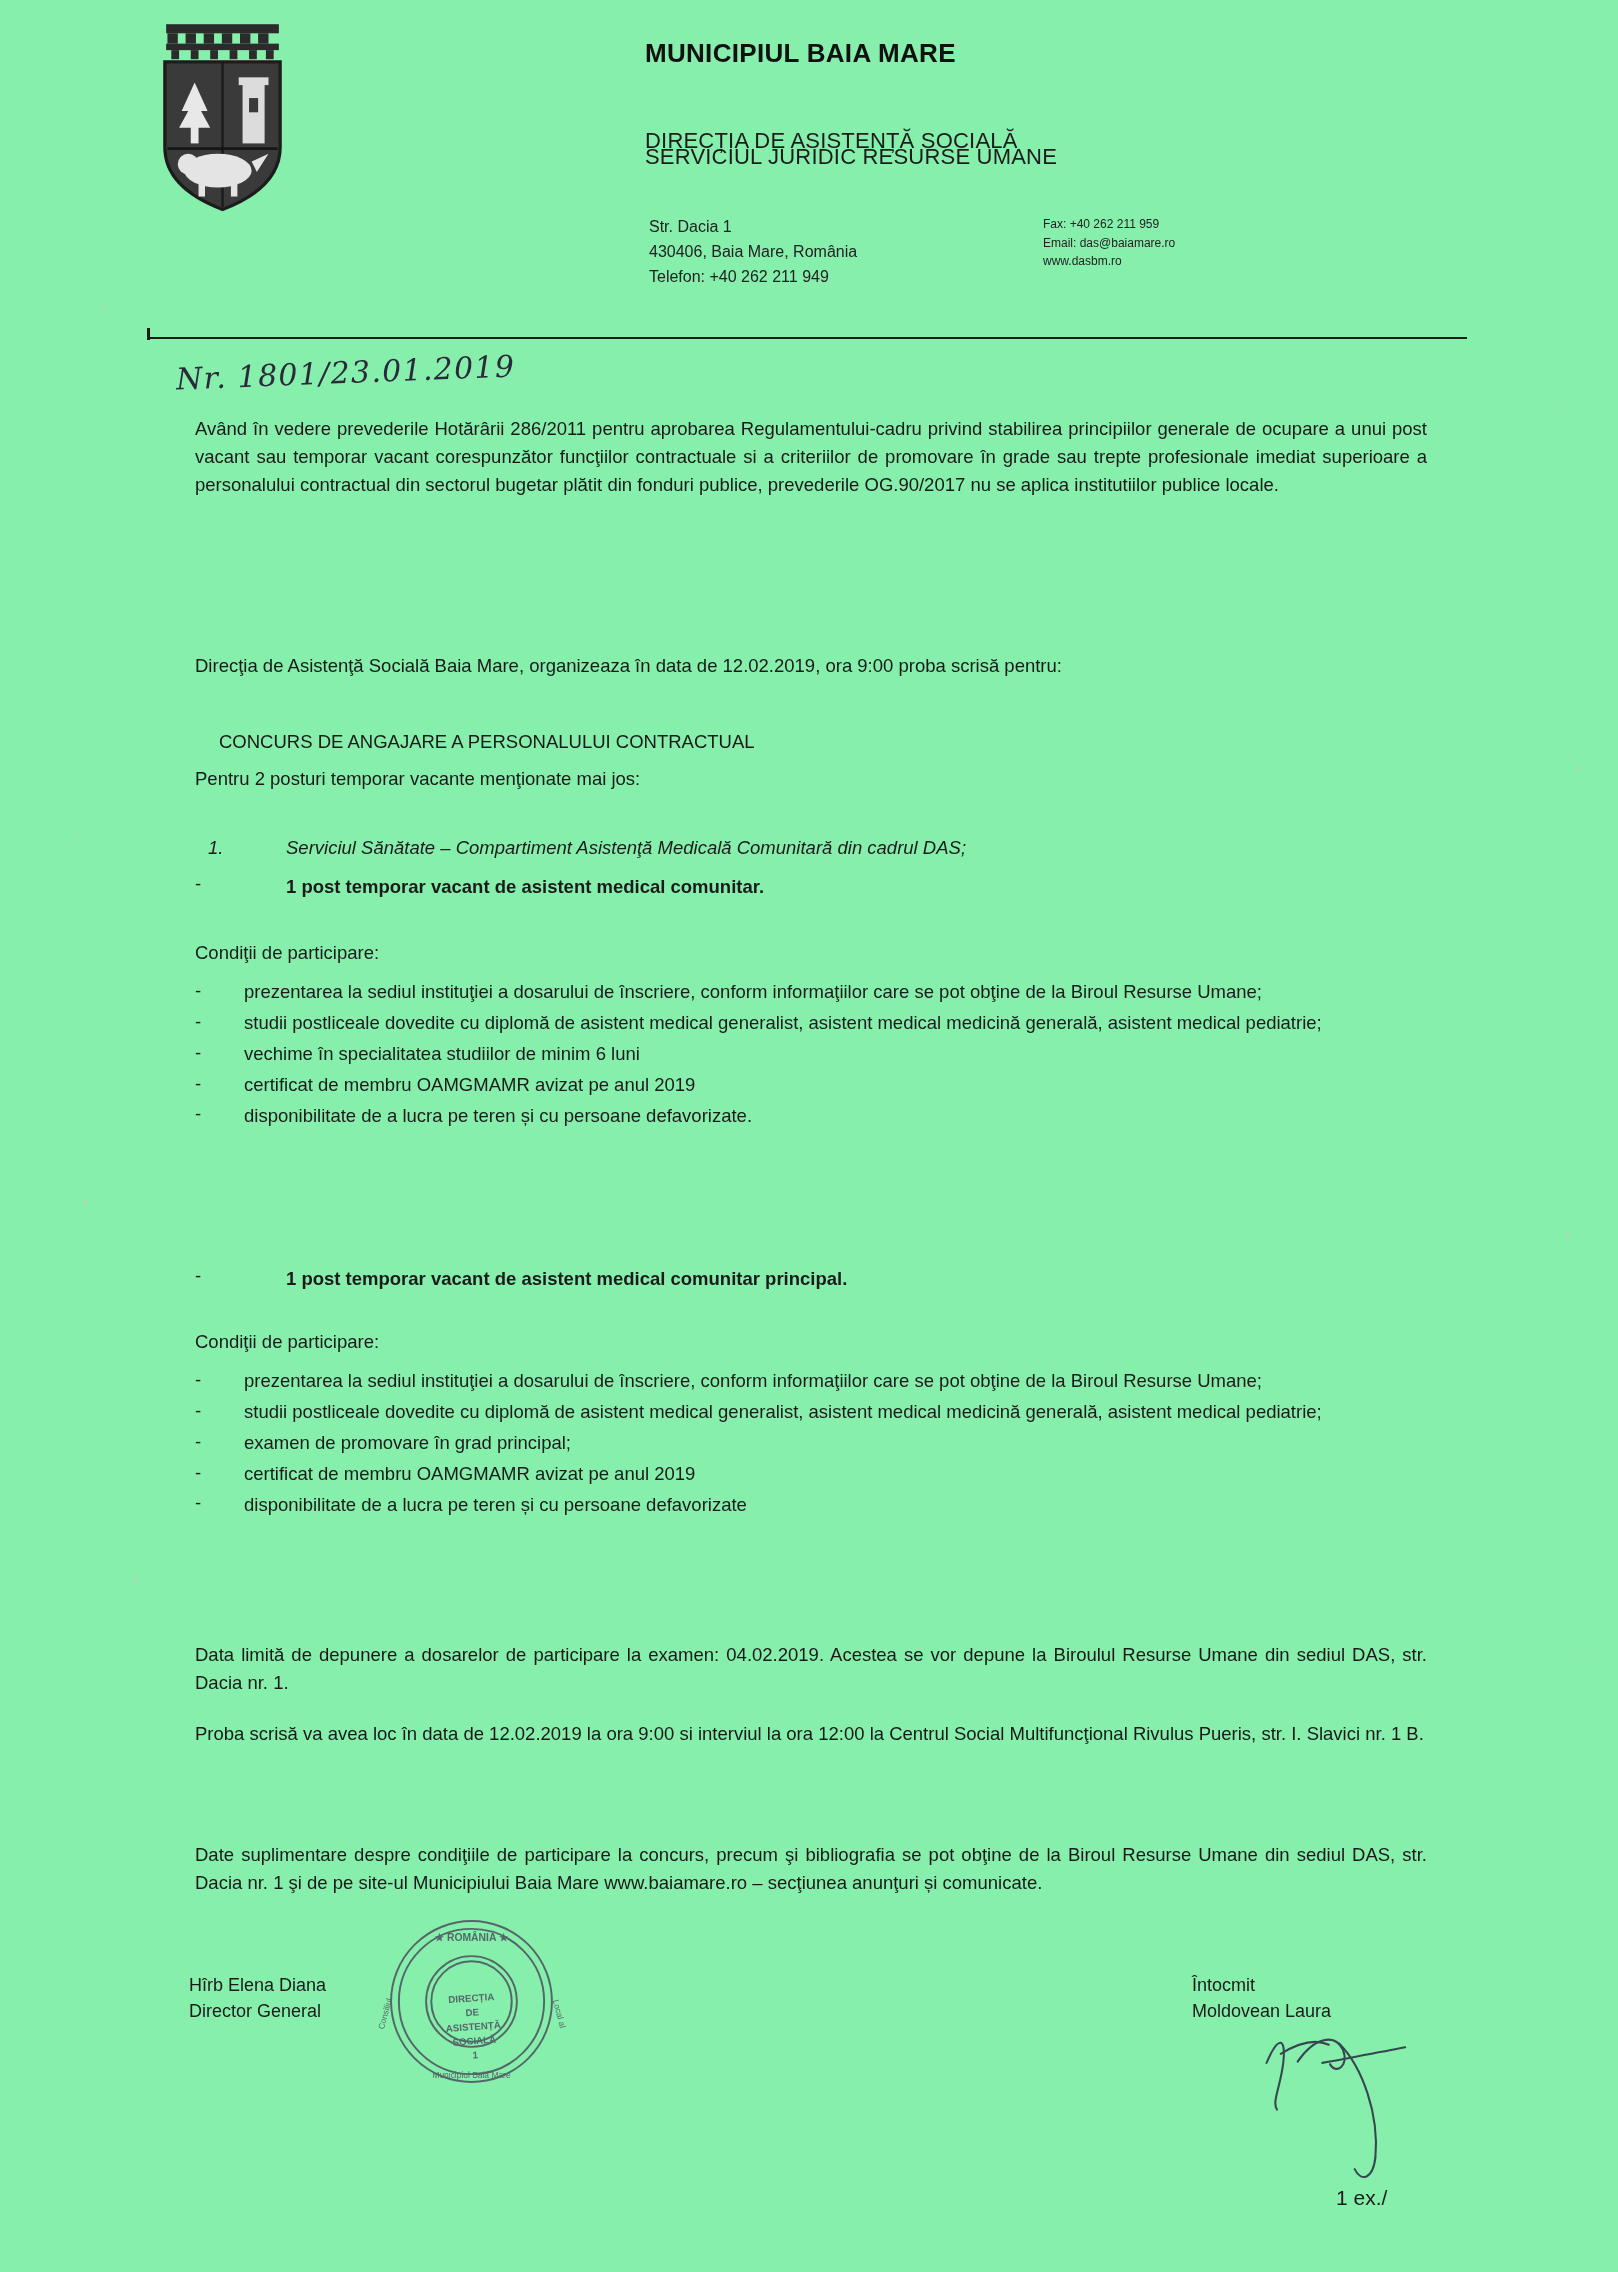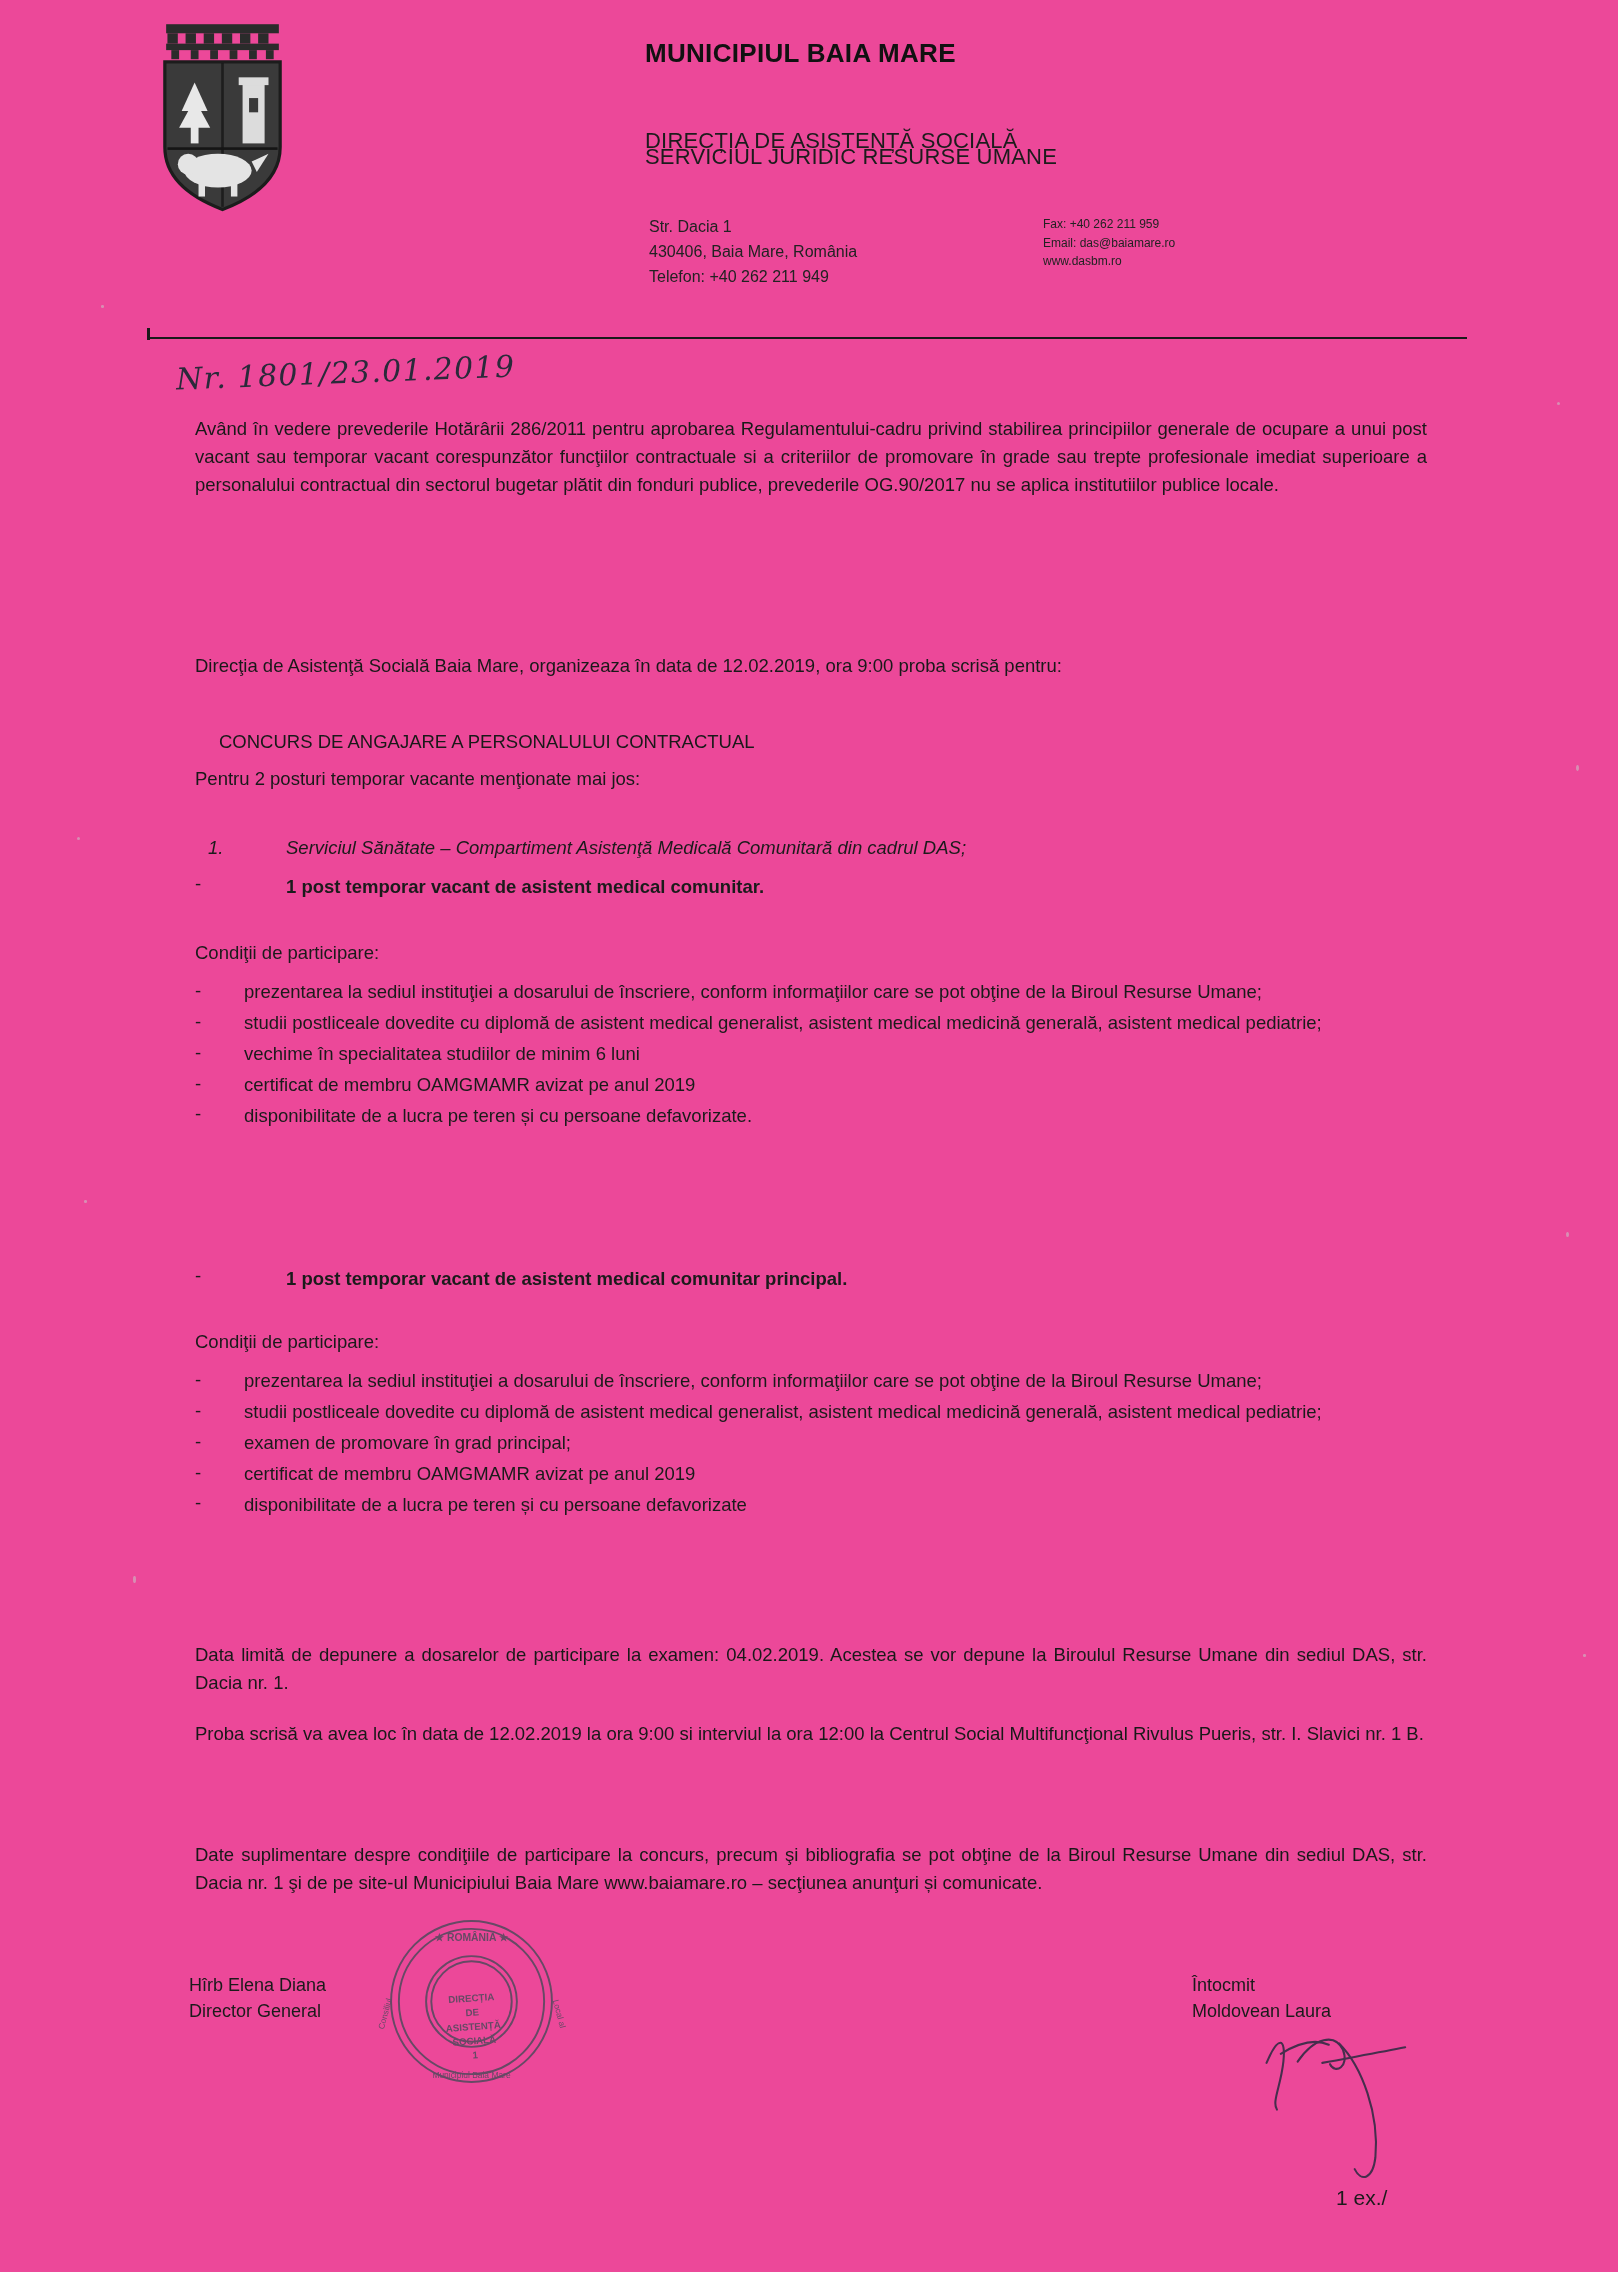--- a/index.html
+++ b/index.html
@@ -11,21 +11,21 @@
     width: 1619px;
     height: 2273px;
     position: relative;
     font-family: "Liberation Sans", sans-serif;
     color: #1b1b1b;
     overflow: hidden;
   }
   .page {
     position: absolute;
     inset: 0;
-    background: #ec4899;
+    background: #86efac;
   }
   
   .scan-speck {
     position: absolute;
     background: #c9c9c9;
     border-radius: 50%;
     opacity: .55;
   }
 
   

